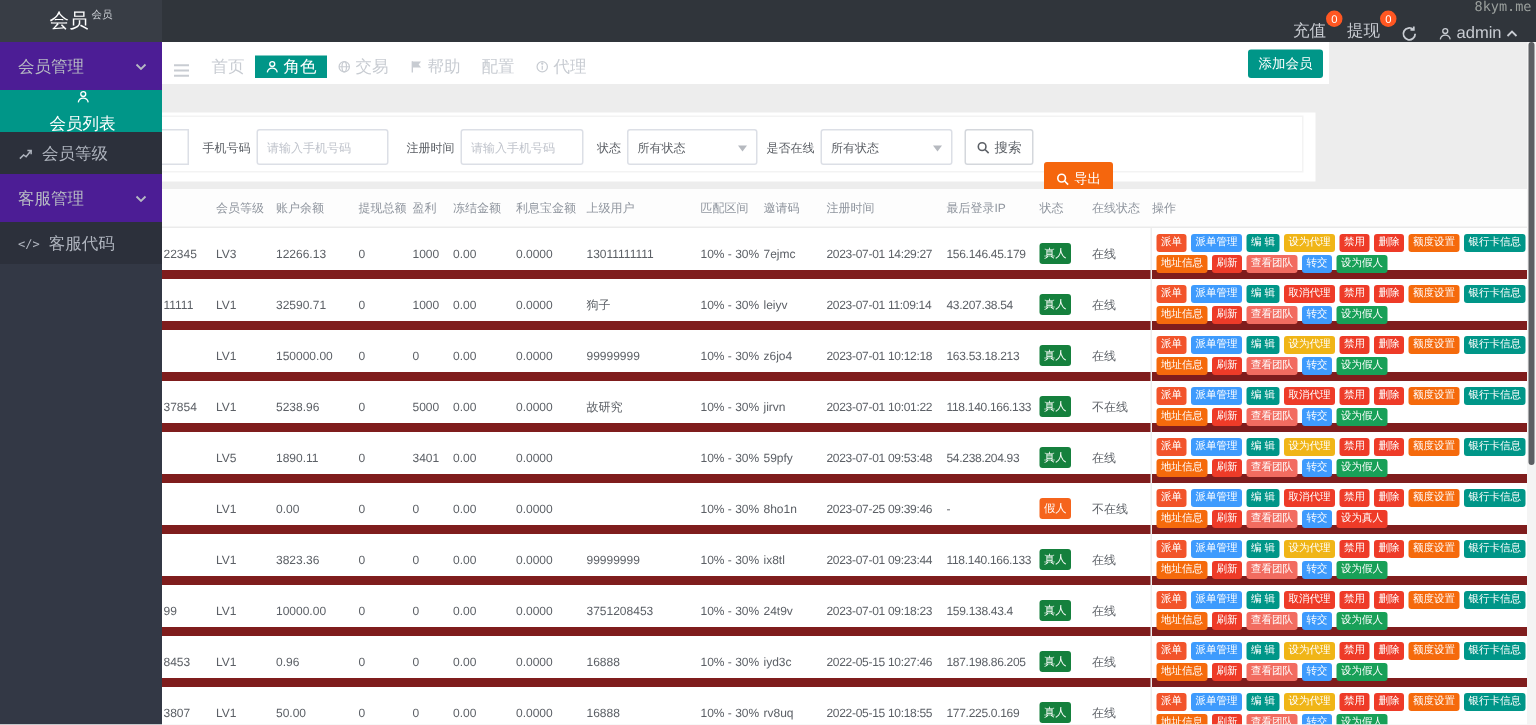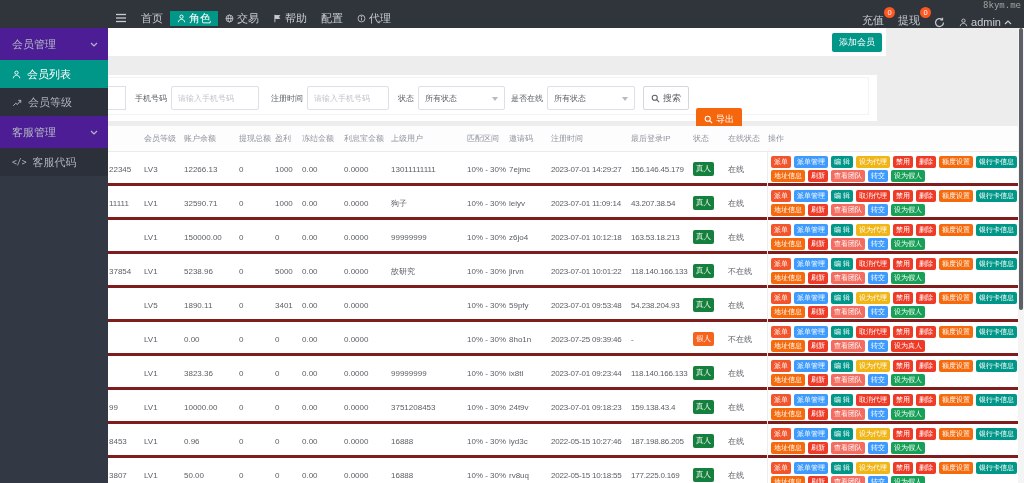--- a/index.html
+++ b/index.html
@@ -3,35 +3,35 @@
 <meta charset="utf-8">
 <style>
 * { margin:0; padding:0; box-sizing:border-box; }
 html,body { width:1024px; height:483px; overflow:hidden; }
 body { font-family:"Liberation Sans", sans-serif; background:#ededed; position:relative; }
 
 
 .navbar { position:absolute; left:0; top:0; width:1024px; height:28px; background:#30353b; z-index:30; }
 .logo { position:absolute; left:0; top:0; width:108px; height:28px; background:#383d45; color:#fff; display:flex; align-items:center; justify-content:center; font-size:13px; }
 .logo sup { font-size:7px; color:#cfd3d8; margin-left:2px; position:relative; top:-4px; }
-.nav-left { position:absolute; left:108px; top:0; height:36px; display:flex; align-items:center; }
+.nav-left { position:absolute; left:108px; top:16px; height:36px; display:flex; align-items:flex-end; }
 .nav-burger { width:26px; display:flex; align-items:center; justify-content:center; color:#c8ccd2; cursor:pointer; }
 .nav-item { display:flex; align-items:center; gap:3px; padding:0 7px; font-size:11px; color:#c8ccd2; cursor:pointer; }
 .nav-item.active { background:#009688; color:#fff; }
 .nav-item svg { display:block; }
 .nav-right { position:absolute; right:12px; top:0; height:28px; display:flex; align-items:flex-end; gap:14px; }
 .nav-right .r-item { position:relative; color:#c8ccd2; font-size:11px; cursor:pointer; display:flex; align-items:center; gap:3px; }
 .badge { position:absolute; top:-6px; right:-11px; background:#ff5722; color:#fff; font-size:7.5px; min-width:11px; height:11px; line-height:11px; border-radius:6px; text-align:center; padding:0 2px; }
 .watermark { position:absolute; right:3px; top:0px; font-family:"DejaVu Sans Mono", monospace; font-size:9px; color:rgba(190,195,190,0.75); z-index:40; }
 
 
 .sidebar { position:absolute; left:0; top:28px; width:108px; height:455px; background:#333845; z-index:20; }
 .side-group { height:32px; display:flex; align-items:center; justify-content:space-between; padding:0 10px 0 12px; color:#b6bac3; font-size:11px; background:#4c1d95; cursor:pointer; }
 .side-item { height:28px; display:flex; align-items:center; gap:6px; padding:0 10px 0 12px; color:#aeb3bd; font-size:11px; background:#2c303b; cursor:pointer; }
-.side-item.active { background:#009688; color:#fff; }
+.side-item.active { background:#009688; color:#fff;flex-direction:column; }
 .side-item svg { flex:0 0 auto; }
 .code-glyph { font-size:8px; font-family:"DejaVu Sans Mono", monospace; }
 
 
 .block-top { position:absolute; left:108px; top:28px; width:778px; height:28px; background:#fff; }
 .add-btn { position:absolute; right:4px; top:5px; height:19px; padding:0 7px; background:#009688; color:#fff; font-size:9px; border:none; border-radius:2px; display:flex; align-items:center; cursor:pointer; }
 .block-filter { position:absolute; left:108px; top:75px; width:769px; height:46px; background:#fff; }
 .filter-inner { position:absolute; left:-20px; top:2px; right:8px; bottom:6px; border:1px solid #f3f3f3; }
 .filter-row { position:absolute; left:0; top:11px; height:24px; width:100%; display:flex; align-items:center; font-size:8px; color:#5c6066; }
 .f-label { margin-right:4px; white-space:nowrap; }
@@ -40,21 +40,21 @@
 .f-select { position:relative; }
 .f-select .arrow { position:absolute; right:6px; top:10px; width:0; height:0; border-left:3.5px solid transparent; border-right:3.5px solid transparent; border-top:4px solid #b6b9bf; }
 .search-btn { height:24px; border:1px solid #d4d7dc; background:#fff; border-radius:2px; color:#5c6066; font-size:9px; display:flex; align-items:center; gap:3px; padding:0 7px; cursor:pointer; }
 .export-btn { height:24px; border:none; background:#f5660d; border-radius:2px; color:#fff; font-size:9px; display:flex; align-items:center; gap:3px; padding:0 8px; cursor:pointer;margin-top:43px; }
 
 
 .block-table { position:absolute; left:108px; top:126px; width:910px; height:357px; background:#fff; overflow:hidden; }
 .t-row { display:grid; grid-template-columns:35px 40px 55px 36px 27px 42px 47px 76px 42px 42px 80px 62px 35px 40px 1fr; align-items:center; }
 .t-head { height:26px; border-bottom:1px solid #ebebeb; background:#fdfdfd; }
 .t-head .c { font-size:8px; color:#8f959e; }
-.t-data { height:34px; border-bottom:3px solid #7f1d1d; }
+.t-data { height:34px; border-bottom:6px solid #7f1d1d; }
 .c { font-size:8px; color:#5c6066; white-space:nowrap; overflow:visible; padding-left:1px; }
 .c-num { font-size:8px; letter-spacing:-0.2px; }
 .c-actions { height:34px; display:flex; flex-direction:column; justify-content:center; gap:2px; border-left:1px solid #ededed; padding-left:3px; }
 .btn-line { display:flex; gap:3px; }
 .abtn { display:inline-block; font-size:7px; color:#fff; border-radius:2px; padding:2px 3px; white-space:nowrap; cursor:pointer; line-height:1.15; }
 .b-dispatch { background:#f2542b; }
 .b-red { background:#ee3b28; }
 .b-blue { background:#3e9bfd; }
 .b-teal { background:#009688; }
 .b-yellow { background:#f0b517; }
@@ -66,20 +66,24 @@
 .s-fake { background:#f5641c; }
 
 
 .scroll-track { position:absolute; right:0; top:28px; width:6px; height:455px; background:#f4f4f4; z-index:25; }
 .scroll-thumb { position:absolute; right:1px; top:0; width:4px; height:282px; background:#5c5f63; border-radius:2px; }
 </style>
 </head>
 <body>
 
 <div class="navbar">
+  <div class="logo">
+    <span>会员</span>
+      <sup>会员</sup>
+  </div>
   <div class="nav-left" id="nav-menu">
       <div class="nav-burger">
         <svg width="12" height="10" viewBox="0 0 12 10" stroke="currentColor" stroke-width="1.3">
           <line x1="1" y1="1.5" x2="11" y2="1.5"></line>
           <line x1="1" y1="5" x2="11" y2="5"></line>
           <line x1="1" y1="8.5" x2="11" y2="8.5"></line>
         </svg>
       </div>
       <div class="nav-item">
         <span>首页</span>

